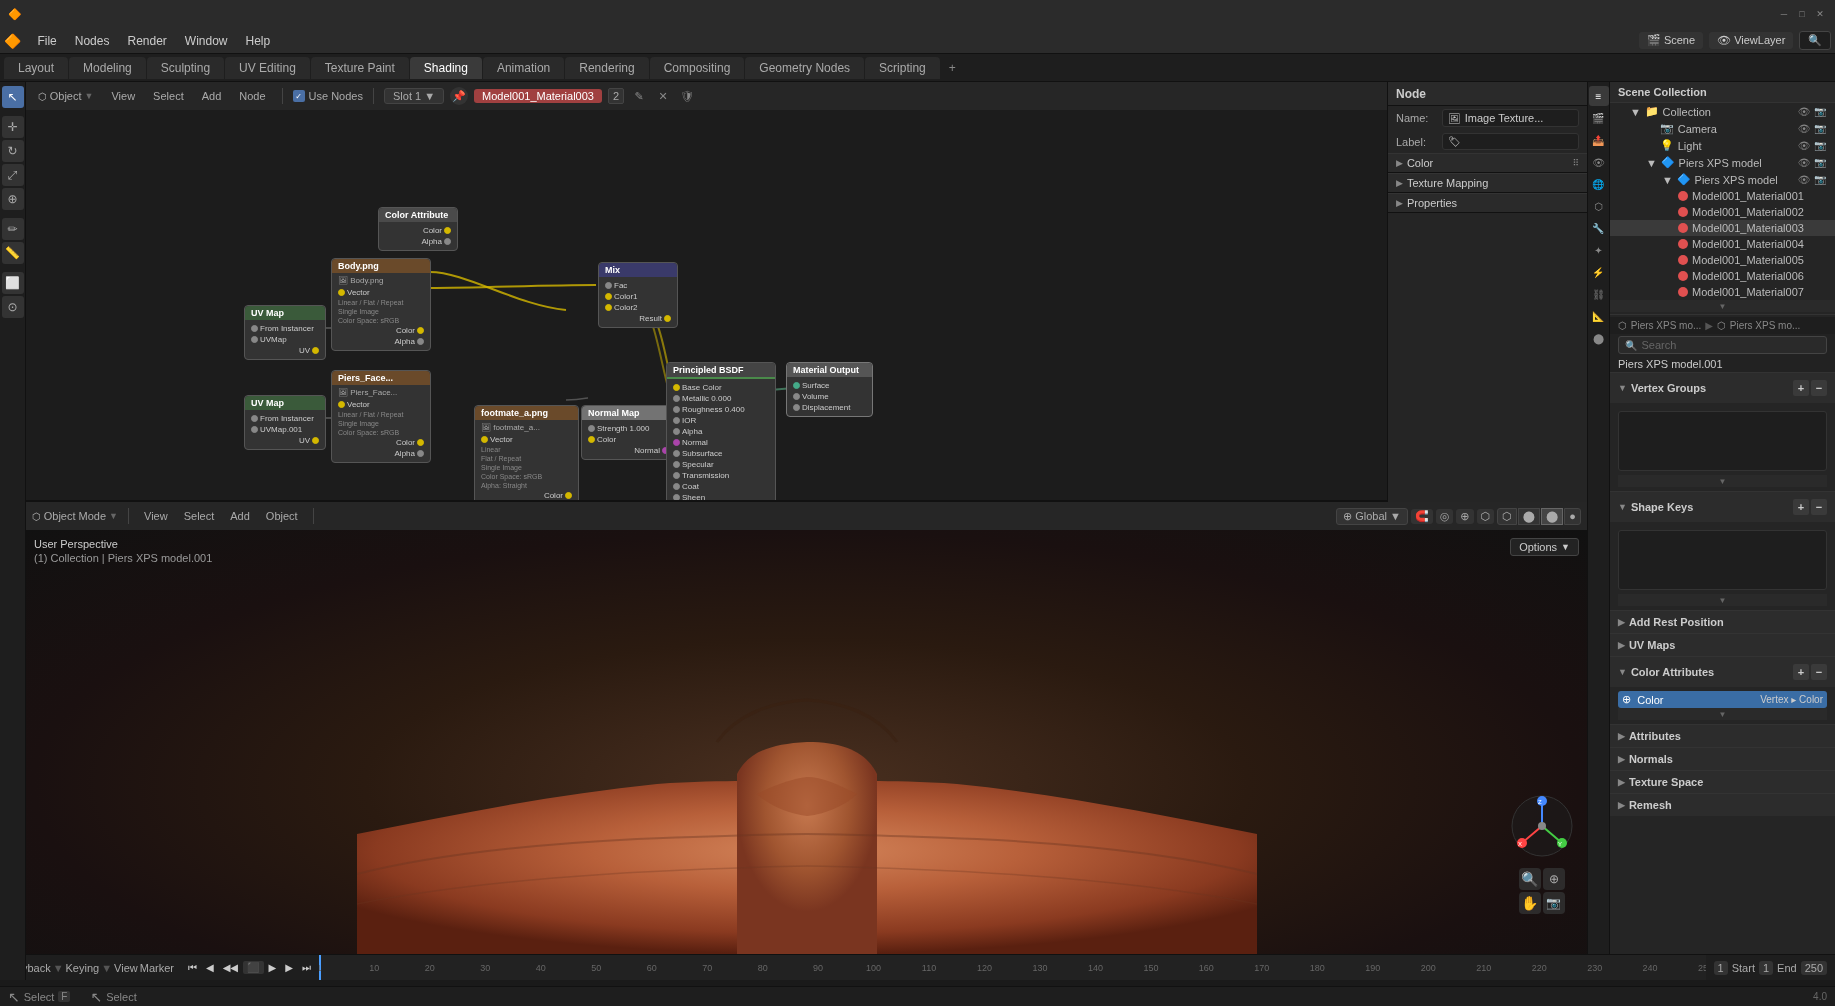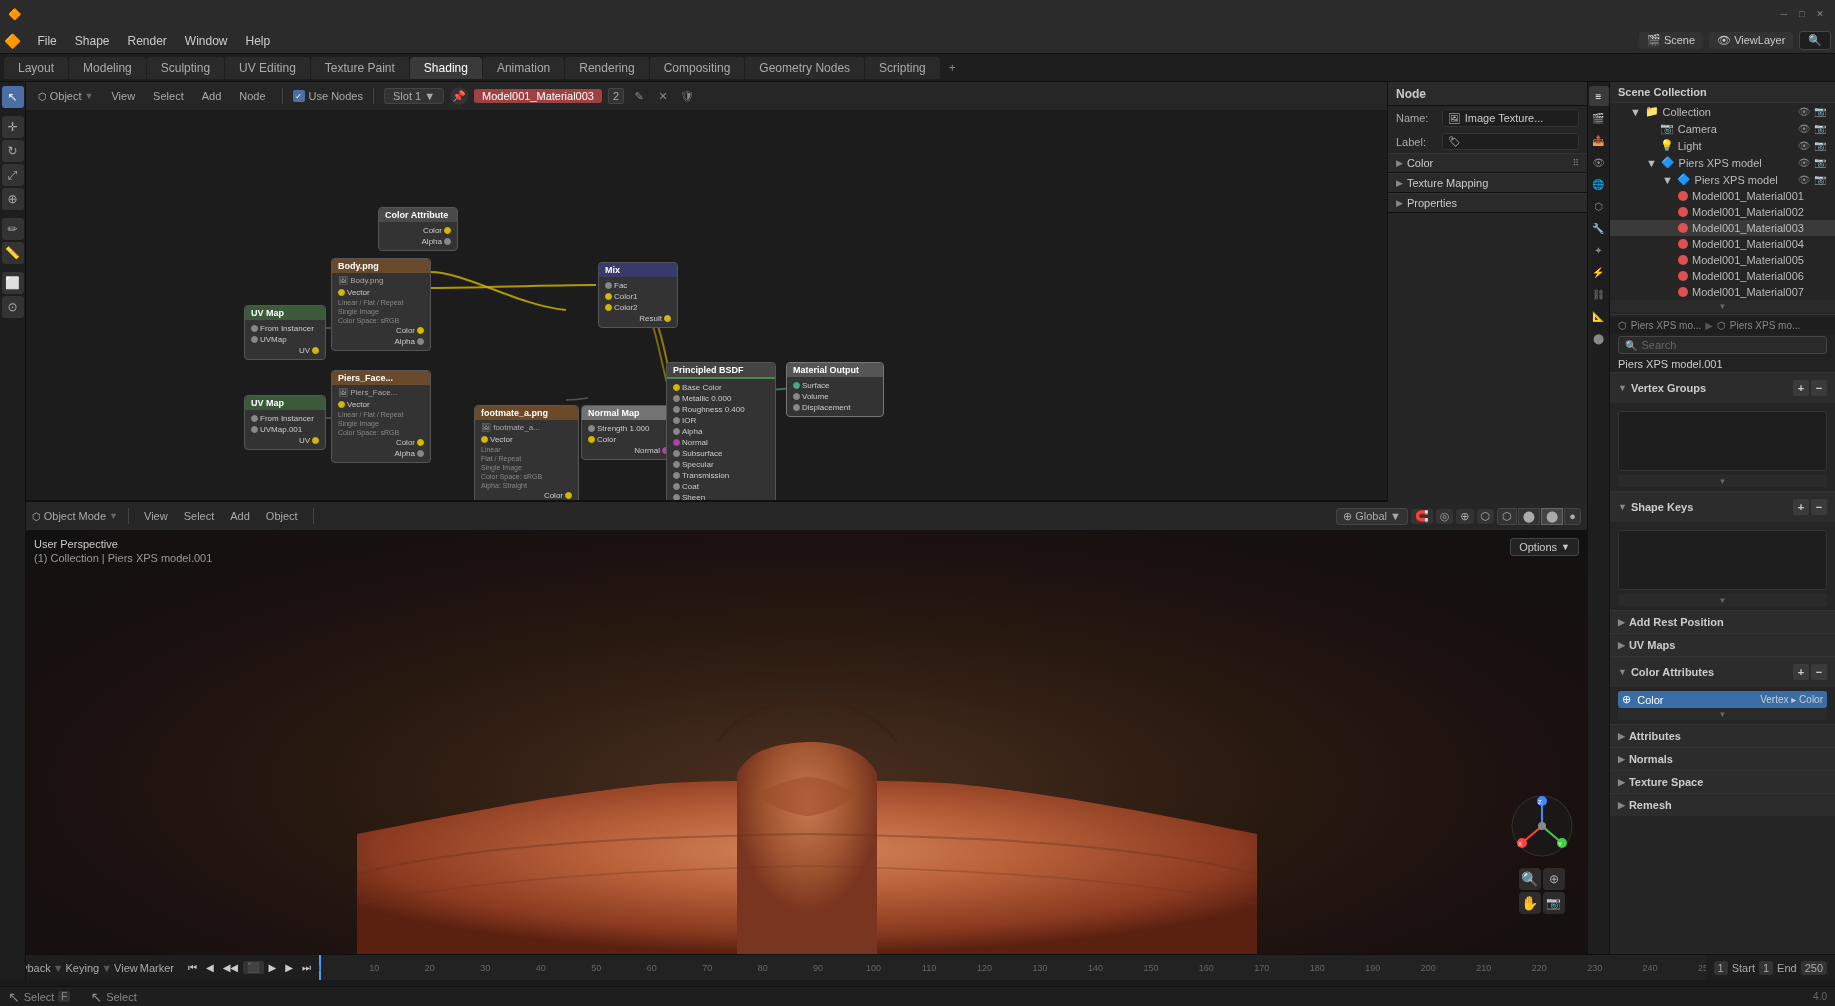--- a/index.html
+++ b/index.html
@@ -600,21 +600,21 @@
   <div class="win-controls">
     <div class="win-btn">─</div>
     <div class="win-btn">□</div>
     <div class="win-btn">✕</div>
   </div>
 </div>
 
 <div id="menubar">
   <span style="font-size:14px; margin-right:6px;">🔶</span>
   <div class="menu-item">File</div>
-  <div class="menu-item">Shape</div>
+  <div class="menu-item">Nodes</div>
   <div class="menu-item">Render</div>
   <div class="menu-item">Window</div>
   <div class="menu-item">Help</div>
   <div style="margin-left:auto; display:flex; align-items:center; gap:6px;">
     <div style="background:#333; border-radius:3px; padding:2px 8px; font-size:11px; cursor:pointer;">🎬 Scene</div>
     <div style="background:#333; border-radius:3px; padding:2px 8px; font-size:11px; cursor:pointer;">👁 ViewLayer</div>
     <div style="background:#1e1e1e; border-radius:3px; padding:2px 8px; font-size:11px; cursor:pointer; border:1px solid #444;">🔍</div>
   </div>
 </div>
 
@@ -893,21 +893,21 @@
             <span>Coat</span>
           </div>
           <div class="node-row">
             <div class="socket socket-gray"></div>
             <span>Sheen</span>
           </div>
 
         </div>
       </div>
 
-      <div class="node" style="left:760px; top:252px; width:98px; border-color:#777;">
+      <div class="node" style="left:760px; top:252px; width:87px; border-color:#777;">
         <div class="node-header" style="background:#555;">Material Output</div>
         <div class="node-body">
           <div class="node-row" style="justify-content:space-between;">
             <div class="socket socket-green"></div>
             <span>Surface</span>
             <span style="color:#555; margin-left:auto;"></span>
           </div>
           <div class="node-row">
             <div class="socket socket-gray"></div>
             <span>Volume</span>

